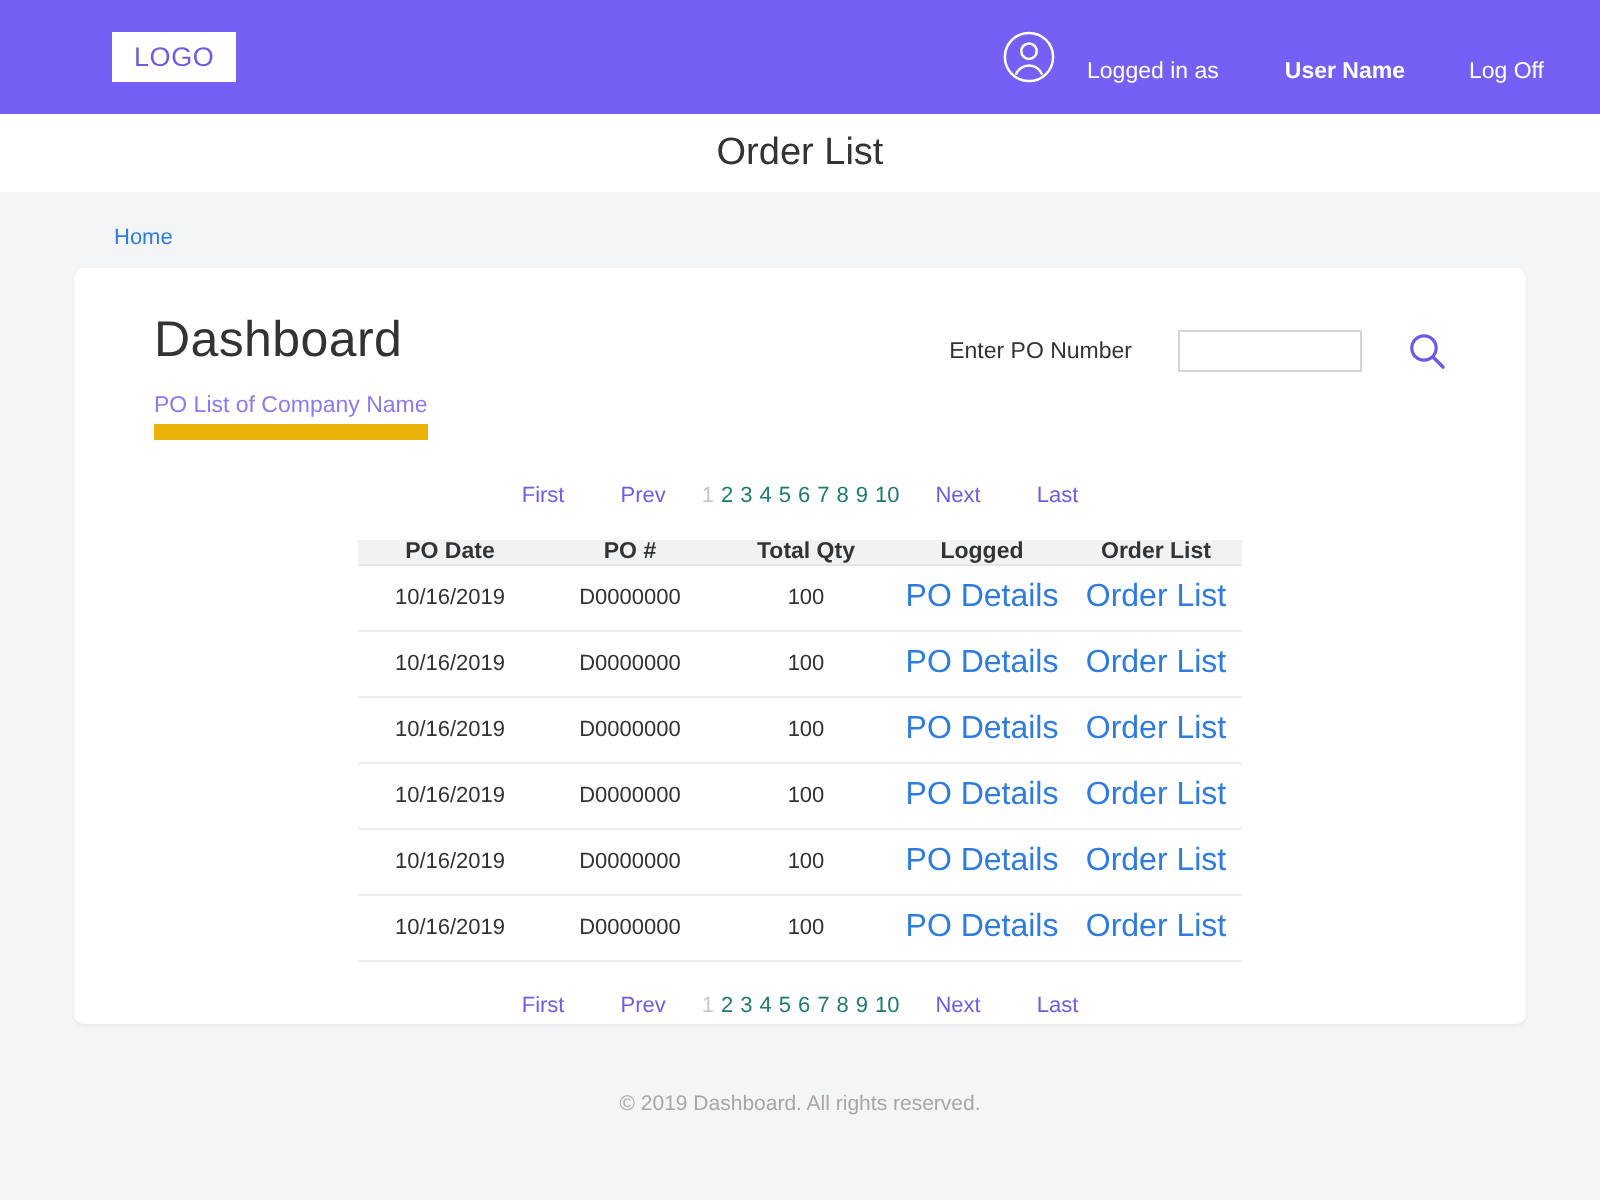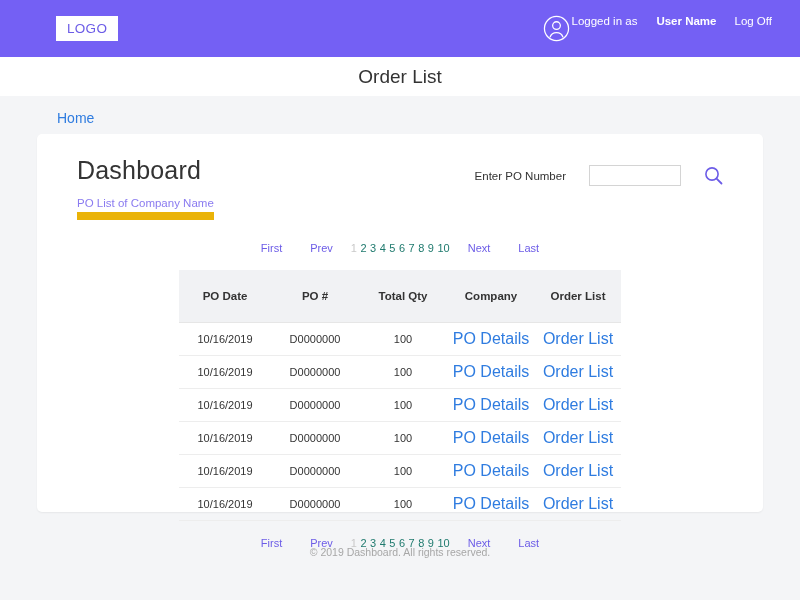--- a/index.html
+++ b/index.html
@@ -22,21 +22,21 @@
     flex: 0 0 57px;
   }
   .logo-box {
     background: #ffffff;
     color: #6c5ce7;
     font-size: 13.5px;
     letter-spacing: .3px;
     padding: 6px 11px;
     line-height: 1;
   }
-  .nav-right { display: flex; align-items: flex-start; gap: 2px; }
+  .nav-right { display: flex; align-items: flex-end; gap: 16px; }
   .user-icon { width: 27px; height: 27px; display: block; }
   .logged-label { color: #ffffff; font-size: 11.5px; }
   .user-name { color: #ffffff; font-size: 11.5px; font-weight: bold; margin-left: 17px; }
   .logoff { color: #ffffff; font-size: 11.5px; text-decoration: none; margin-left: 16px; }
 
   
   .titlebar {
     height: 39px;
     background: #ffffff;
     display: flex;
@@ -52,21 +52,21 @@
     background: #f4f5f7;
     display: flex;
     flex-direction: column;
     align-items: center;
     position: relative;
   }
   .breadcrumb {
     width: 100%;
     padding: 13px 0 7px 57px;
   }
-  .breadcrumb a { color: #2f7ce0; font-size: 14px; text-decoration: none; }
+  .breadcrumb a { color: #2f7ce0; font-size: 11px; text-decoration: none; }
 
   .card {
     width: 726px;
     height: 378px;
     background: #ffffff;
     border-radius: 5px;
     box-shadow: 0 1px 2px rgba(0,0,0,.06);
     padding: 22px 40px 0 40px;
     position: relative;
   }
@@ -116,21 +116,21 @@
   table.po-table {
     width: 442px;
     border-collapse: collapse;
     margin: 16px auto 0 auto;
   }
   table.po-table thead th {
     background: #f1f2f4;
     font-size: 11.5px;
     font-weight: bold;
     color: #333333;
-    padding: 20px 0;
+    padding: 0 0;
     text-align: center;
     border-bottom: 1px solid #e6e6e6;
   }
   table.po-table tbody td {
     font-size: 11px;
     color: #333333;
     padding: 7px 0;
     text-align: center;
     border-bottom: 1px solid #ededed;
   }
@@ -221,21 +221,21 @@
         <a href="#" class="pg-edge">Next</a>
         <a href="#" class="pg-edge">Last</a>
       </div>
 
       <table class="po-table">
         <thead>
           <tr>
             <th class="col-date">PO Date</th>
             <th class="col-po">PO #</th>
             <th class="col-qty">Total Qty</th>
-            <th class="col-det">Company</th>
+            <th class="col-det">Logged</th>
             <th class="col-ord">Order List</th>
           </tr>
         </thead>
         <tbody>
             <tr>
               <td class="col-date">10/16/2019</td>
               <td class="col-po">D0000000</td>
               <td class="col-qty">100</td>
               <td class="col-det"><a href="#">PO Details</a></td>
               <td class="col-ord"><a href="#">Order List</a></td>

